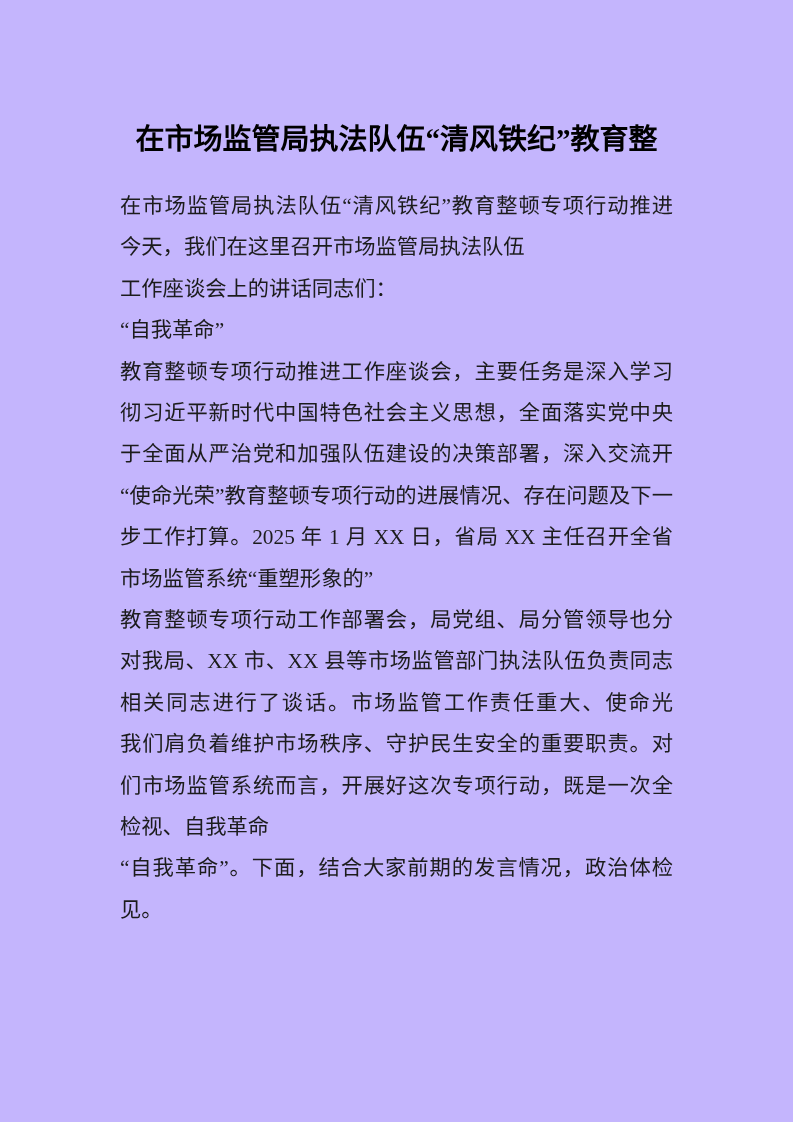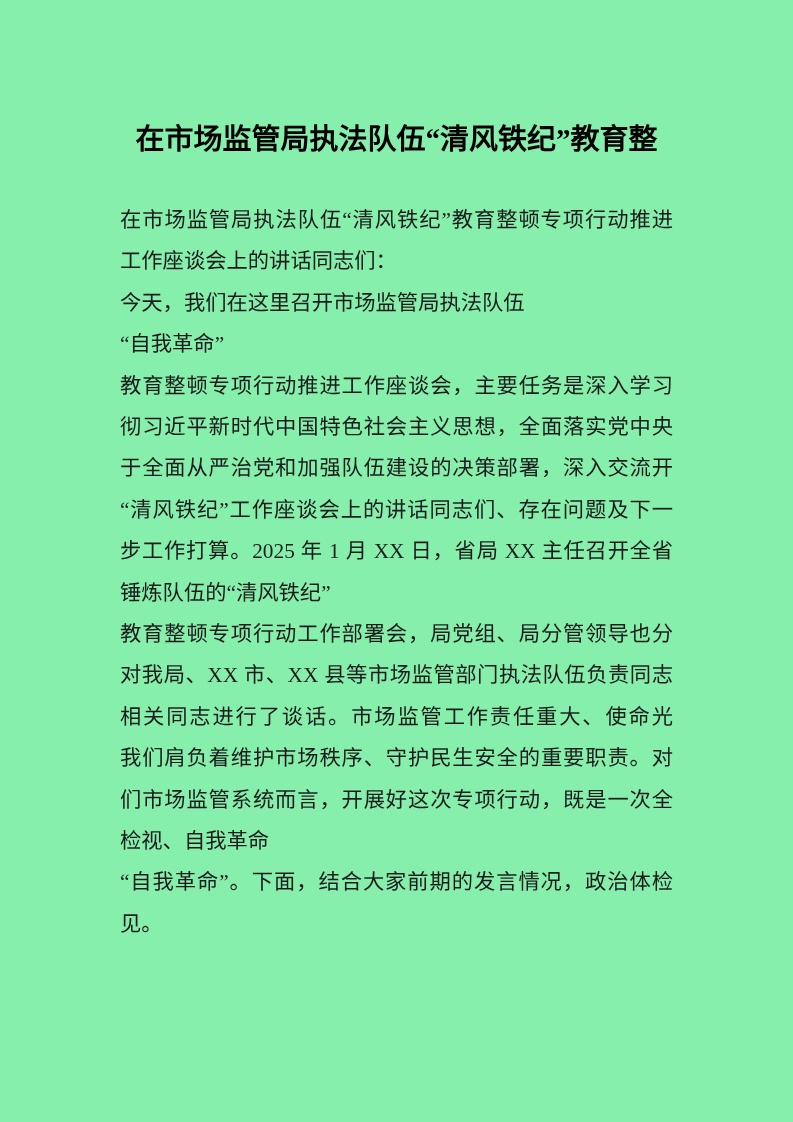--- a/index.html
+++ b/index.html
@@ -12,35 +12,35 @@
     height: 1122px;
     overflow: hidden;
     font-family: "Liberation Serif", "DejaVu Serif", serif;
     color: #000000;
   }
   .page {
     box-sizing: border-box;
     width: 793px;
     height: 1122px;
     padding: 114px 120px 0 120px;
-    background: #86efac;
+    background: #c4b5fd;
     overflow: hidden;
   }
   .doc-title {
     font-size: 29px;
     font-weight: 700;
     line-height: 50px;
     text-align: center;
     color: #000000;
   }
   .title-line {
     white-space: nowrap;
   }
   .doc-body {
-    margin-top: 36px;
+    margin-top: 22px;
     font-size: 21.3px;
     font-weight: 400;
     line-height: 41.4px;
     color: #1c1c1c;
   }
   .b-line {
     white-space: nowrap;
     text-align: left;
   }
   .b-line.full {
@@ -53,29 +53,29 @@
 </style>
 </head>
 <body>
 
 <div class="page">
   <div class="doc-title">
       <div class="title-line">在市场监管局执法队伍“清风铁纪”教育整</div>
     </div>
   <div class="doc-body">
       <div class="b-line full">在市场监管局执法队伍“清风铁纪”教育整顿专项行动推进</div>
+      <div class="b-line">今天，我们在这里召开市场监管局执法队伍</div>
       <div class="b-line">工作座谈会上的讲话同志们：</div>
-      <div class="b-line">今天，我们在这里召开市场监管局执法队伍</div>
       <div class="b-line">“自我革命”</div>
       <div class="b-line full">教育整顿专项行动推进工作座谈会，主要任务是深入学习贯</div>
       <div class="b-line full">彻习近平新时代中国特色社会主义思想，全面落实党中央关</div>
       <div class="b-line full">于全面从严治党和加强队伍建设的决策部署，深入交流开展</div>
-      <div class="b-line full">“清风铁纪”工作座谈会上的讲话同志们、存在问题及下一</div>
+      <div class="b-line full">“使命光荣”教育整顿专项行动的进展情况、存在问题及下一</div>
       <div class="b-line full">步工作打算。2025 年 1 月 XX 日，省局 XX 主任召开全省</div>
-      <div class="b-line">锤炼队伍的“清风铁纪”</div>
+      <div class="b-line">市场监管系统“重塑形象的”</div>
       <div class="b-line full">教育整顿专项行动工作部署会，局党组、局分管领导也分别</div>
       <div class="b-line full">对我局、XX 市、XX 县等市场监管部门执法队伍负责同志及</div>
       <div class="b-line full">相关同志进行了谈话。市场监管工作责任重大、使命光荣，</div>
       <div class="b-line full">我们肩负着维护市场秩序、守护民生安全的重要职责。对我</div>
       <div class="b-line full">们市场监管系统而言，开展好这次专项行动，既是一次全面</div>
       <div class="b-line">检视、自我革命</div>
       <div class="b-line full">“自我革命”。下面，结合大家前期的发言情况，政治体检</div>
       <div class="b-line">见。</div>
     </div>
 </div>

